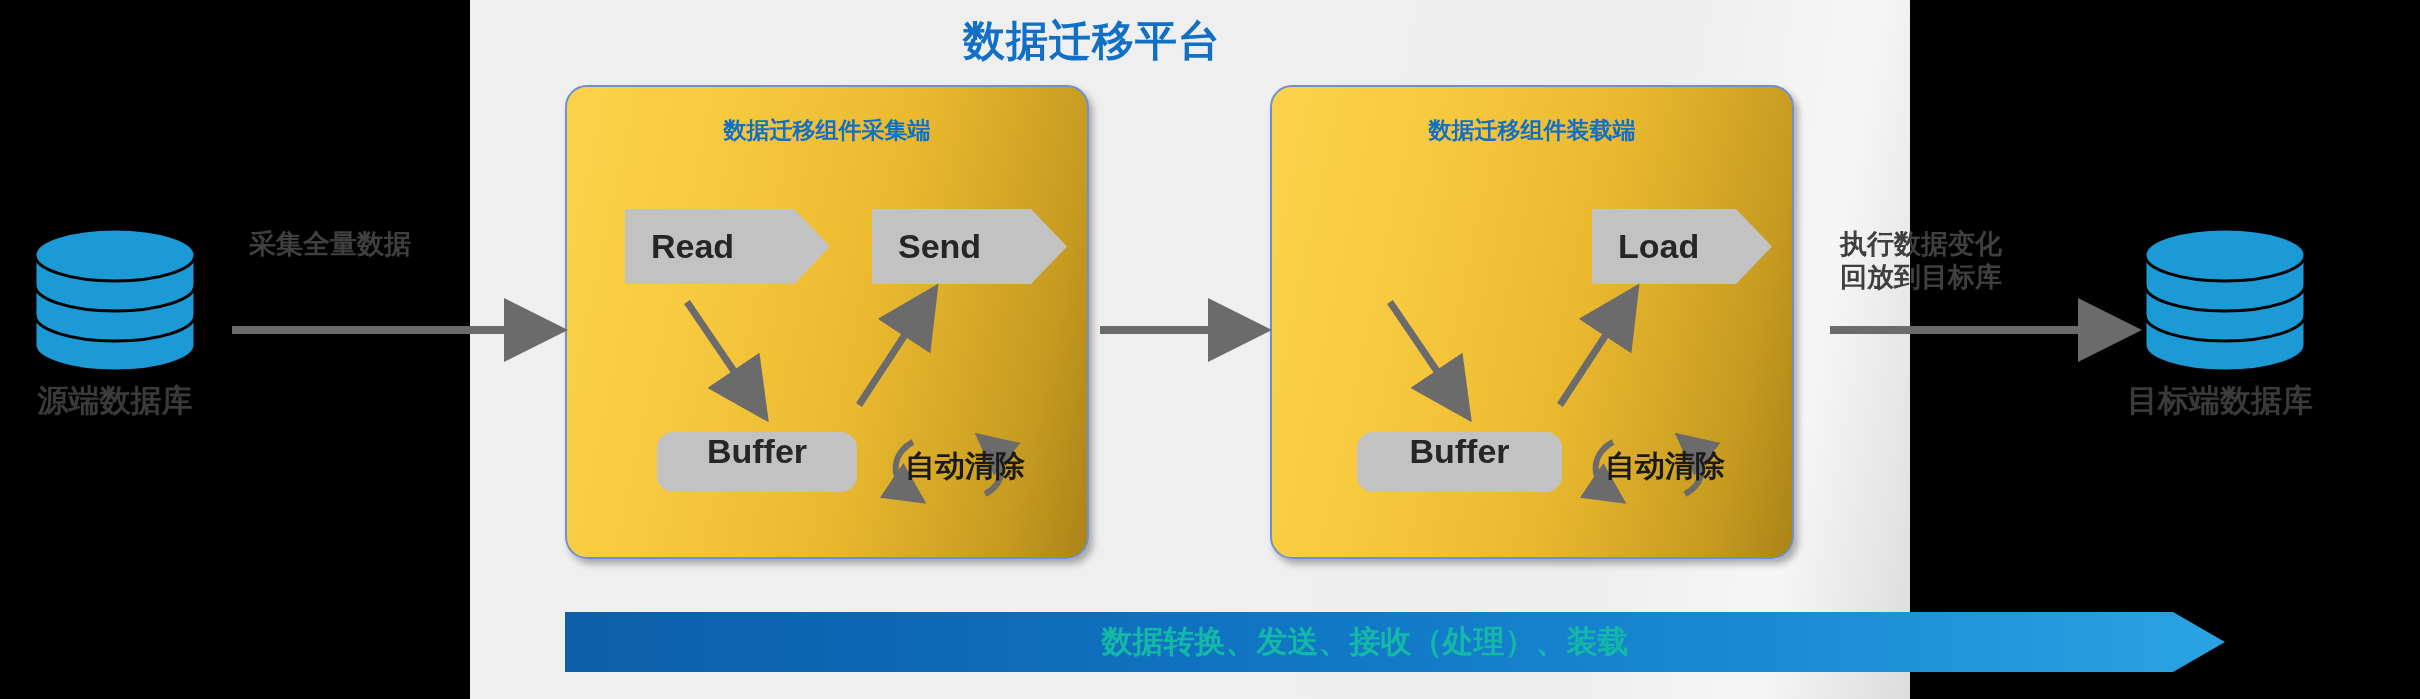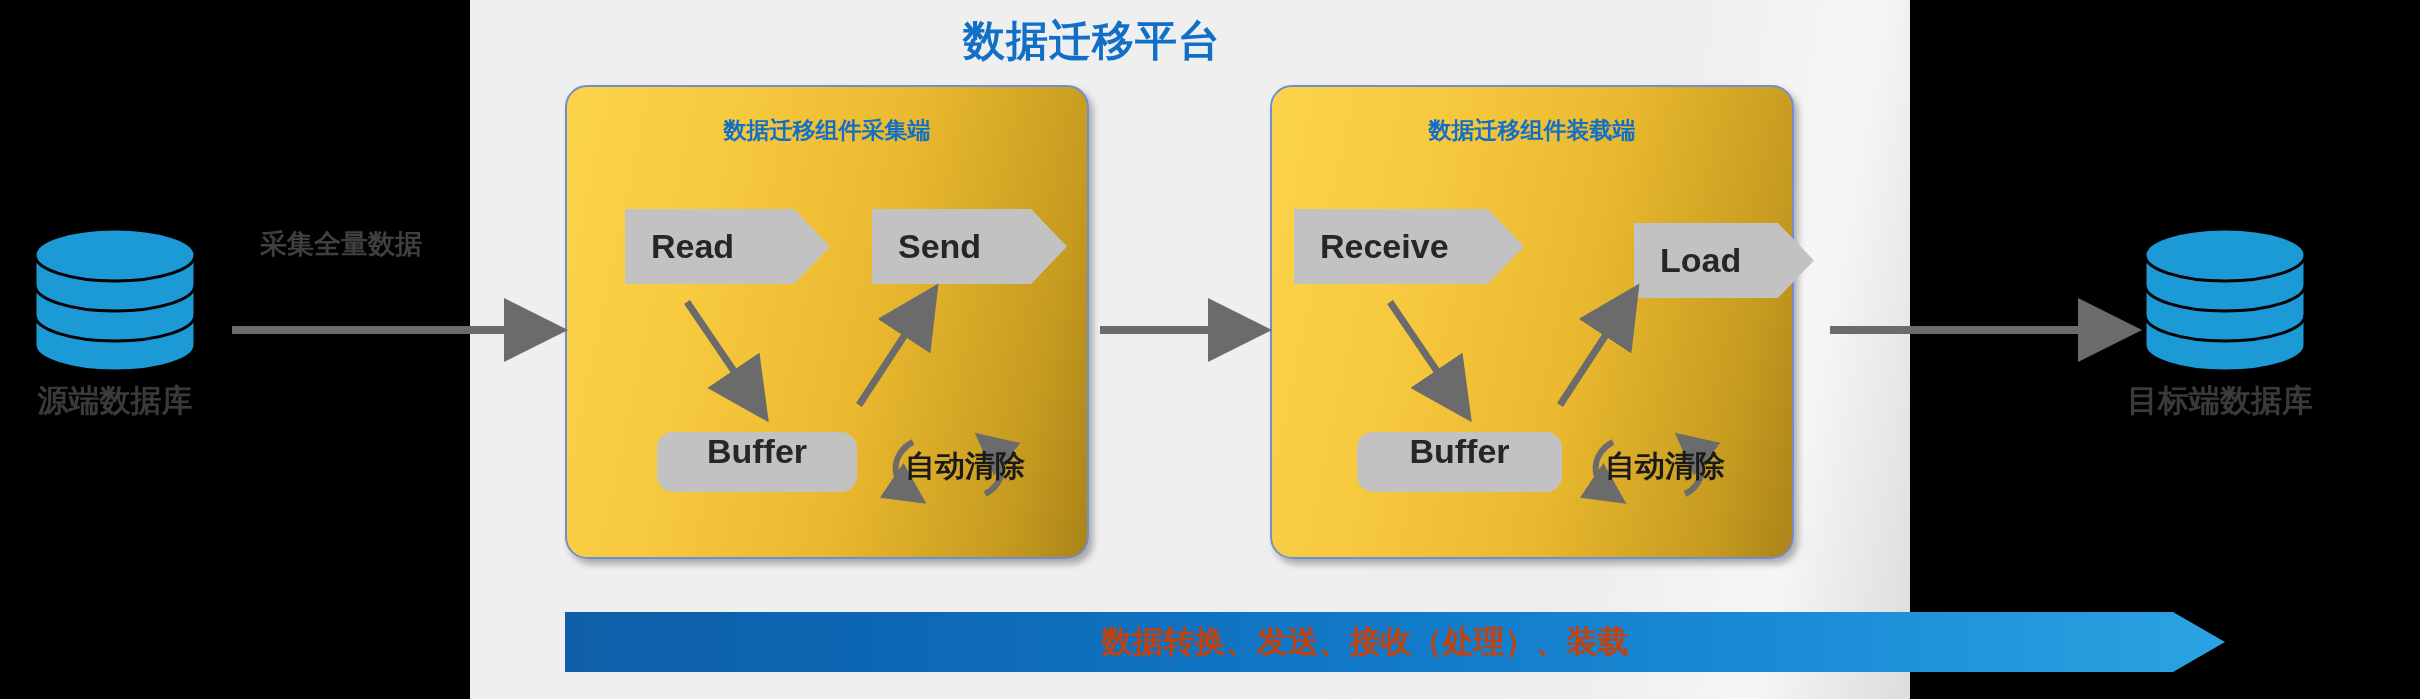--- a/index.html
+++ b/index.html
@@ -41,21 +41,21 @@
     background:#c2c2c2;
     display:flex;align-items:center;
     clip-path:polygon(0 0, calc(100% - 36px) 0, 100% 50%, calc(100% - 36px) 100%, 0 100%);
   }
   .chevron span{
     padding-left:26px;font-size:34px;font-weight:bold;color:#262626;white-space:nowrap;
   }
   .chev-read   {left:30px; top:122px; width:205px;margin-left:28px;}
   .chev-send   {left:305px;top:122px; width:195px;}
   .chev-receive{left:22px; top:122px; width:230px;}
-  .chev-load   {left:320px;top:136px; width:180px;margin-left:42px;}
+  .chev-load   {left:320px;top:122px; width:180px;}
 
   
   .buffer-box{
     position:absolute;top:345px;height:60px;
     background:#c2c2c2;border-radius:16px;
     display:flex;align-items:flex-start;justify-content:center;
   }
   .buffer-box span{font-size:34px;font-weight:bold;color:#262626;}
   .buf-a{left:90px;width:200px;}
   .buf-b{left:85px;width:205px;}
@@ -83,39 +83,39 @@
     font-size:31px;font-weight:bold;color:#3a3a3a;white-space:nowrap;
   }
   #db-source-label{left:-50px;top:380px;}
   #db-target-label{left:2055px;top:380px;}
 
   
   .edge-label{
     position:absolute;font-size:27px;font-weight:bold;color:#3f3f3f;
     line-height:1.22;white-space:nowrap;
   }
-  #label-ingest{left:260px;top:228px;}
+  #label-ingest{left:249px;top:228px;}
   #label-apply{left:1840px;top:228px;}
 
   
   #connectors{position:absolute;left:0;top:0;width:2420px;height:699px;pointer-events:none;}
 
   
   #bottom-banner{
     position:absolute;left:565px;top:612px;width:1660px;height:60px;
   }
   #bottom-banner .banner-shape{
     position:absolute;inset:0;
     background:linear-gradient(90deg,#0f5fa8 0%,#0d66b4 18%,#1179c7 48%,#1b8bd6 74%,#2ba3e2 100%);
     clip-path:polygon(0 0, calc(100% - 52px) 0, 100% 50%, calc(100% - 52px) 100%, 0 100%);
   }
   #bottom-banner .banner-text{
     position:absolute;left:0;right:60px;top:0;bottom:0;
     display:flex;align-items:center;justify-content:center;
-    font-size:31px;font-weight:bold;color:#c2410c;white-space:nowrap;
+    font-size:31px;font-weight:bold;color:#14b8a6;white-space:nowrap;
   }
 </style>
 </head>
 <body>
 
 <div class="stage">
 
   <div id="platform-panel">
     <div id="platform-title">数据迁移平台</div>
   </div>
@@ -154,23 +154,20 @@
         <path d="M46,22 A34,30 0 0 0 42,72" fill="none" stroke="#6b6b6b" stroke-width="6" marker-end="url(#rc1)"></path>
         <path d="M118,74 A34,30 0 0 0 124,26" fill="none" stroke="#6b6b6b" stroke-width="6" marker-end="url(#rc1)"></path>
       </svg>
       <div class="ac-label">自动清除</div>
     </div>
   </div>
 
   <div class="component-box" id="component-box-loader">
     <div class="component-title">数据迁移组件装载端</div>
 
-    <div class="chevron chev-receive">
-      <span>Receive</span>
-    </div>
     <div class="chevron chev-load">
       <span>Load</span>
     </div>
 
     <svg class="inner-arrows" viewBox="0 0 520 470">
       <defs>
         <marker id="agray2" markerWidth="9" markerHeight="9" refX="6" refY="4.5" orient="auto">
           <path d="M0,0 L9,4.5 L0,9 z" fill="#6b6b6b"></path>
         </marker>
       </defs>
@@ -217,20 +214,24 @@
       <ellipse cx="85" cy="30" rx="80" ry="26"></ellipse>
       <path d="M5,60 A80,26 0 0 0 165,60" fill="none"></path>
       <path d="M5,90 A80,26 0 0 0 165,90" fill="none"></path>
     </g>
   </svg>
   <div class="db-label" id="db-target-label">目标端数据库</div>
 
   <div class="edge-label" id="label-ingest">
     <div>采集全量数据</div>
   </div>
+  <div class="edge-label" id="label-apply">
+    <div>执行数据变化</div>
+    <div>回放到目标库</div>
+  </div>
 
   <svg id="connectors" viewBox="0 0 2420 699">
     <defs>
       <marker id="bigarrow" markerWidth="8" markerHeight="8" refX="5.5" refY="4" orient="auto">
         <path d="M0,0 L8,4 L0,8 z" fill="#6b6b6b"></path>
       </marker>
     </defs>
 
     <line x1="232" y1="330" x2="548" y2="330" stroke="#6b6b6b" stroke-width="8" marker-end="url(#bigarrow)"></line>
 

